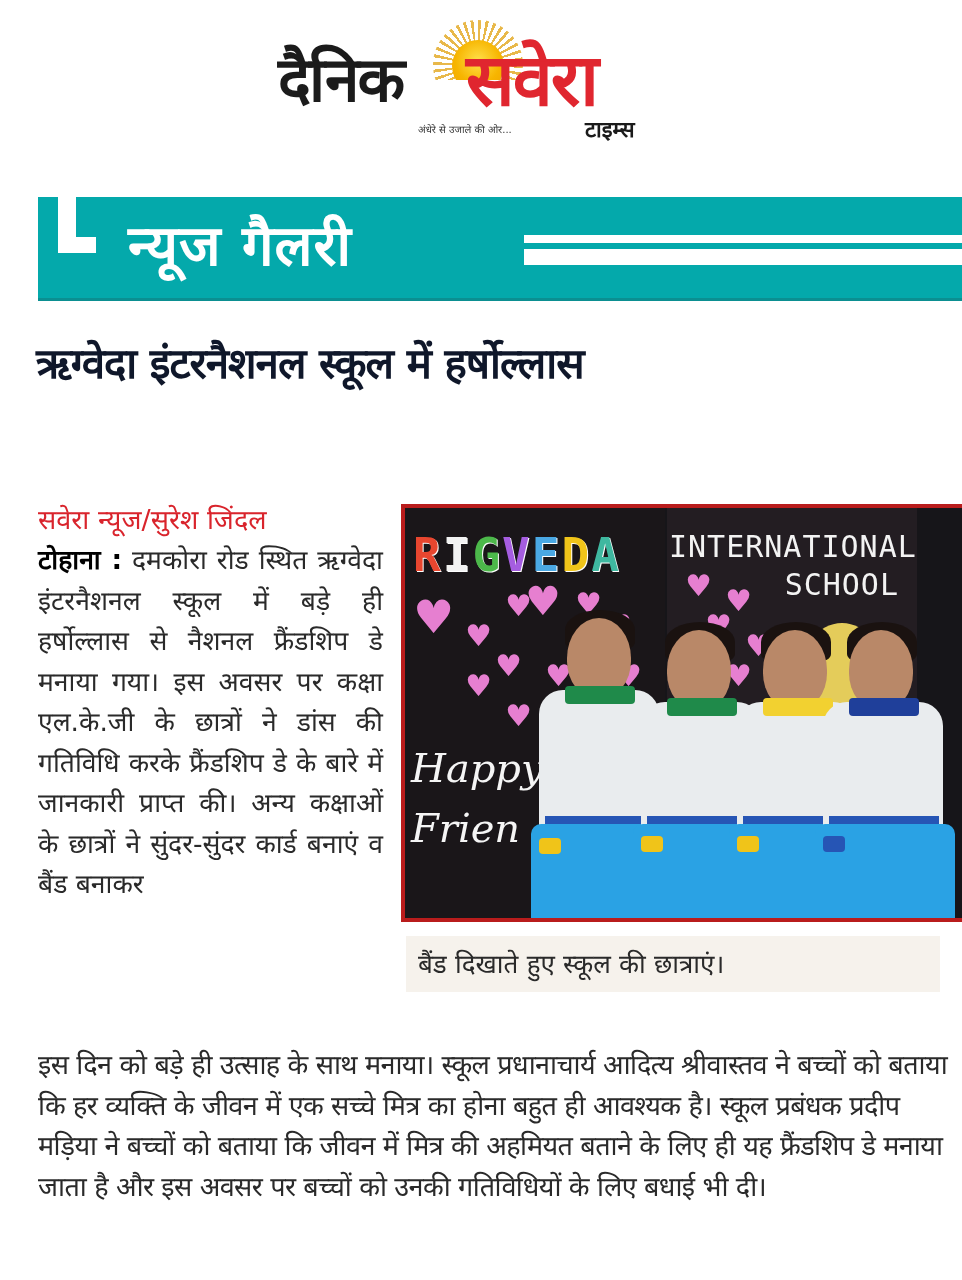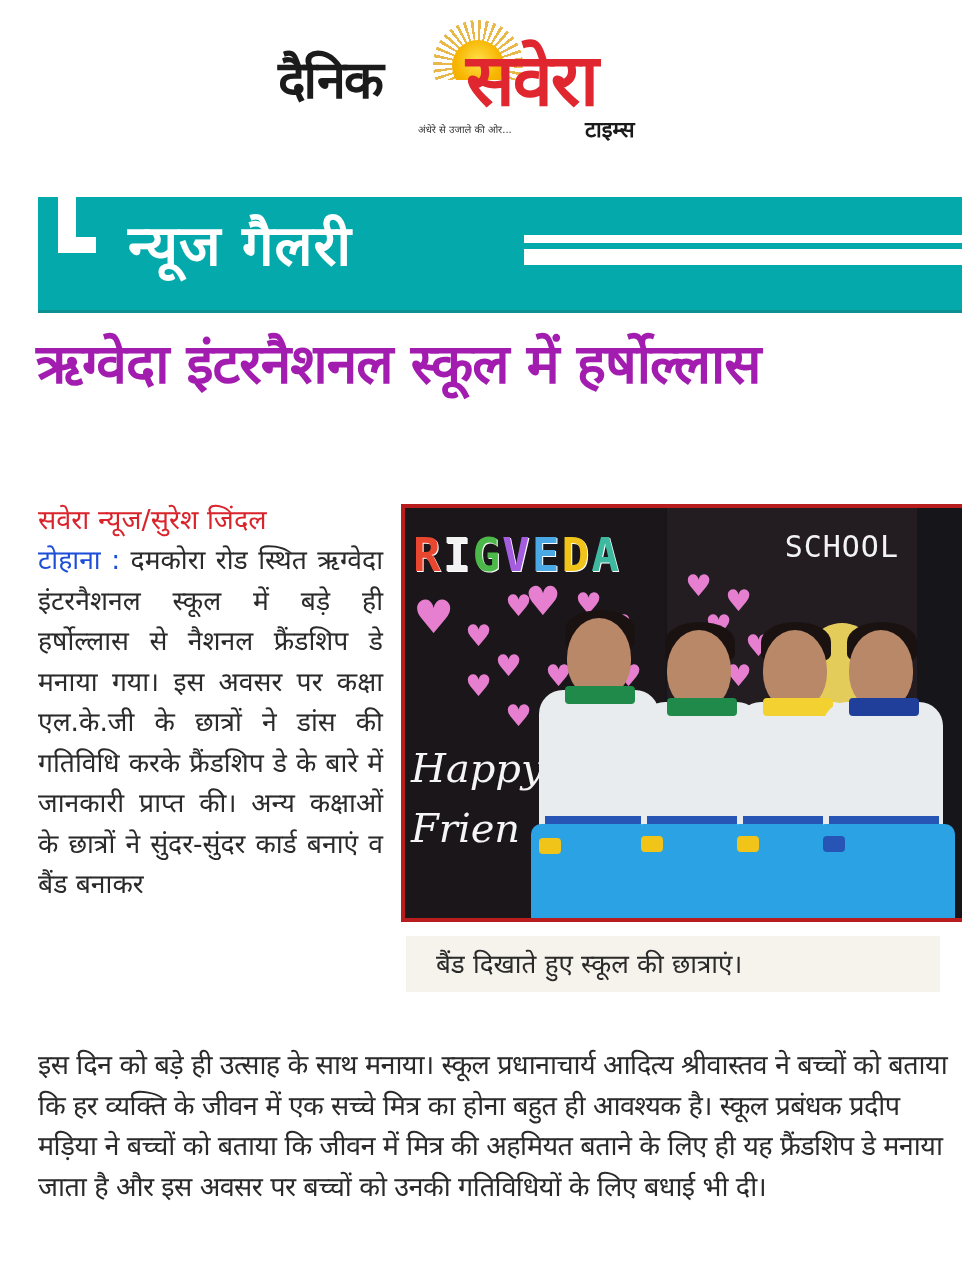--- a/index.html
+++ b/index.html
@@ -4,45 +4,45 @@
 <style>
   * { box-sizing: border-box; margin: 0; padding: 0; }
   html, body { width: 962px; height: 1280px; background: #ffffff; overflow: hidden; }
   body { position: relative; font-family: "DejaVu Sans", "Liberation Sans", sans-serif; color: #1a1a1a; }
   .mast-sun { position: absolute; left: 433px; top: 20px; width: 90px; height: 60px; overflow: hidden; }
   .mast-sun .rays { position: absolute; left: 0; top: 0; width: 90px; height: 90px; border-radius: 50%;
     background: repeating-conic-gradient(#e8b84a 0deg 4deg, transparent 4deg 10deg); }
   .mast-sun .core { position: absolute; left: 19px; top: 20px; width: 52px; height: 52px; border-radius: 50%;
     background: radial-gradient(circle at 50% 40%, #ffe04a 0%, #f7b500 55%, #f0a000 100%); }
   .mast-black { position: absolute; left: 278px; top: 40px; font-family: "DejaVu Sans", sans-serif; font-weight: bold;
-    font-size: 52px; line-height: 80px; color: #1b1b1b; letter-spacing: -2px; }
+    font-size: 62px; line-height: 80px; color: #1b1b1b; letter-spacing: -2px; }
   .mast-red { position: absolute; left: 466px; top: 40px; font-family: "DejaVu Sans", sans-serif; font-weight: bold;
     font-size: 72px; line-height: 80px; color: #e0262f; letter-spacing: -2px; }
   .mast-tagline { position: absolute; left: 418px; top: 122px; font-size: 10px; color: #333; }
   .mast-times { position: absolute; left: 585px; top: 113px; font-size: 22px; font-weight: bold; color: #1b1b1b; }
 
   
-  .banner { position: absolute; left: 38px; top: 197px; width: 924px; height: 116px; background: #04a9ab;
+  .banner { position: absolute; left: 38px; top: 197px; width: 924px; height: 104px; background: #04a9ab;
     border-bottom: 3px solid #0b8f91; text-decoration: underline; }
   .banner-corner-v { position: absolute; left: 20px; top: 0; width: 18px; height: 56px; background: #ffffff; }
   .banner-corner-h { position: absolute; left: 20px; top: 40px; width: 38px; height: 16px; background: #ffffff; }
   .banner-title { position: absolute; left: 90px; top: 14px; font-size: 56px; font-weight: bold; color: #ffffff;
     line-height: 70px; letter-spacing: 1px; }
   .banner-line1 { position: absolute; left: 486px; top: 38px; width: 438px; height: 8px; background: #ffffff; }
   .banner-line2 { position: absolute; left: 486px; top: 52px; width: 438px; height: 16px; background: #ffffff; }
 
   
-  .headline { position: absolute; left: 36px; top: 328px; width: 920px; font-size: 55px; font-weight: bold;
-    line-height: 72px; color: #a21caf; letter-spacing: -1px; }
+  .headline { position: absolute; left: 36px; top: 328px; width: 920px; font-size: 42px; font-weight: bold;
+    line-height: 72px; color: #0f172a; letter-spacing: -1px; }
 
   
   .byline { position: absolute; left: 38px; top: 500px; width: 345px; font-size: 27px; line-height: 40px; color: #d9242c; }
   .col-left { position: absolute; left: 38px; top: 540px; width: 345px; font-size: 26.5px; line-height: 40.5px;
     color: #2a2a2a; text-align: justify; }
-  .col-left .place { color: #1d4ed8; font-weight: normal; }
+  .col-left .place { color: #000000; font-weight: bold; }
 
   
   .photo { position: absolute; left: 401px; top: 504px; width: 651px; height: 418px; background: #161519;
     border: 4px solid #b91c1c; overflow: hidden; }
   .photo .bg-left { position: absolute; left: 0; top: 0; width: 260px; height: 418px; background: #1a1619; }
   .photo .bg-right { position: absolute; left: 262px; top: 0; width: 250px; height: 418px; background: #231d22; }
   .photo .curtain { position: absolute; right: 0; top: 0; width: 28px; height: 418px; background: linear-gradient(90deg,#1d3e8a,#2a55b8); }
   .photo .rigveda { position: absolute; left: 8px; top: 20px; font-family: "DejaVu Sans Mono", monospace; font-weight: bold;
     font-size: 46px; letter-spacing: 2px; }
   .photo .rigveda span { text-shadow: 1px 1px 0 #fff; }
@@ -56,21 +56,21 @@
   .girl .head { position: absolute; width: 64px; height: 80px; border-radius: 50% 50% 46% 46%; background: #b98868; }
   .girl .hair { position: absolute; width: 70px; height: 40px; border-radius: 50% 50% 20% 20%; background: #1a1210; }
   .girl .shirt { position: absolute; width: 120px; height: 140px; border-radius: 24px 24px 6px 6px; background: #e9ecee; }
   .girl .collar { position: absolute; width: 70px; height: 18px; border-radius: 4px; }
   .girl .skirt { position: absolute; width: 140px; height: 130px; border-radius: 10px 10px 0 0; background: #2aa2e4; }
   .girl .belt { position: absolute; width: 110px; height: 10px; background: #2655b5; }
   .girl .band { position: absolute; width: 22px; height: 16px; border-radius: 4px; }
 
   
   .caption { position: absolute; left: 406px; top: 936px; width: 534px; height: 56px; background: #f6f2ec;
-    font-size: 26px; line-height: 56px; padding-left: 30px; color: #2a2a2a; }
+    font-size: 26px; line-height: 56px; padding-left: 12px; color: #2a2a2a; }
 
   
   .body-bottom { position: absolute; left: 38px; top: 1016px; width: 910px; font-size: 27px; line-height: 40.5px;
     color: #2a2a2a; letter-spacing: -0.6px; margin-top: 29px; }
 </style>
 </head>
 <body>
 
 <div class="mast-sun">
   <div class="rays"></div>
@@ -102,20 +102,21 @@
 
 <div class="photo">
   <div class="bg-left"></div>
   <div class="bg-right"></div>
   <div class="moon"></div>
   <div class="curtain"></div>
   <div class="rigveda">
     <span style="color:#e8462f">R</span><span style="color:#f2f2f2">I</span><span style="color:#4cb84a">G</span><span style="color:#a55de0">V</span><span style="color:#4aa8e4">E</span><span style="color:#f0c419">D</span><span style="color:#3fb8a0">A</span>
   </div>
   <div class="intl">
+    <div>INTERNATIONAL</div>
     <div>SCHOOL</div>
   </div>
 
   <div class="hearts" style="left:8px;top:82px;font-size:46px;">♥</div>
   <div class="hearts" style="left:60px;top:110px;">♥</div>
   <div class="hearts" style="left:100px;top:80px;">♥</div>
   <div class="hearts" style="left:120px;top:70px;font-size:40px;">♥</div>
   <div class="hearts" style="left:170px;top:78px;">♥</div>
   <div class="hearts" style="left:200px;top:100px;">♥</div>
   <div class="hearts" style="left:90px;top:140px;">♥</div>

